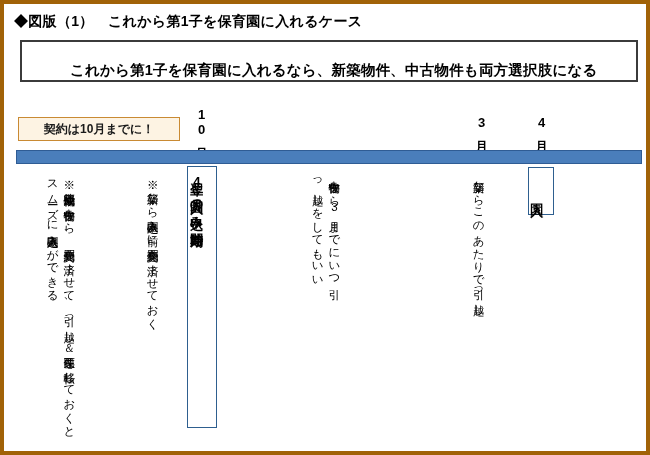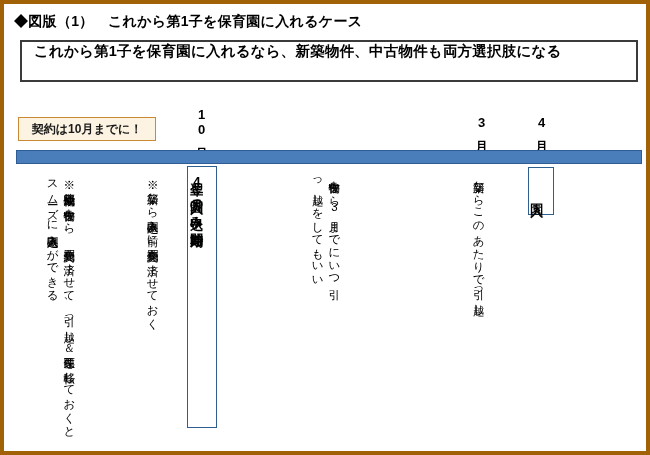--- a/index.html
+++ b/index.html
@@ -37,36 +37,37 @@
   .headline-box {
     position: absolute;
     left: 16px;
     top: 36px;
     width: 618px;
     height: 42px;
     box-sizing: border-box;
     border: 2px solid #3b3b3b;
     background: #ffffff;
     display: flex;
-    align-items: flex-start;
+    align-items: flex-end;
+    padding-left: 36px;
   }
   .headline-text {
     font-size: 14.5px;
     font-weight: bold;
     padding-left: 12px;
     white-space: nowrap;
     letter-spacing: 0.2px;
   }
 
   
   .callout {
     position: absolute;
     left: 14px;
     top: 113px;
-    width: 138px;
+    width: 162px;
     height: 24px;
     box-sizing: border-box;
     border: 1.5px solid #c98a33;
     background: #fdf3e3;
     display: flex;
     align-items: center;
     justify-content: center;
   }
   .callout-text {
     font-size: 12px;

